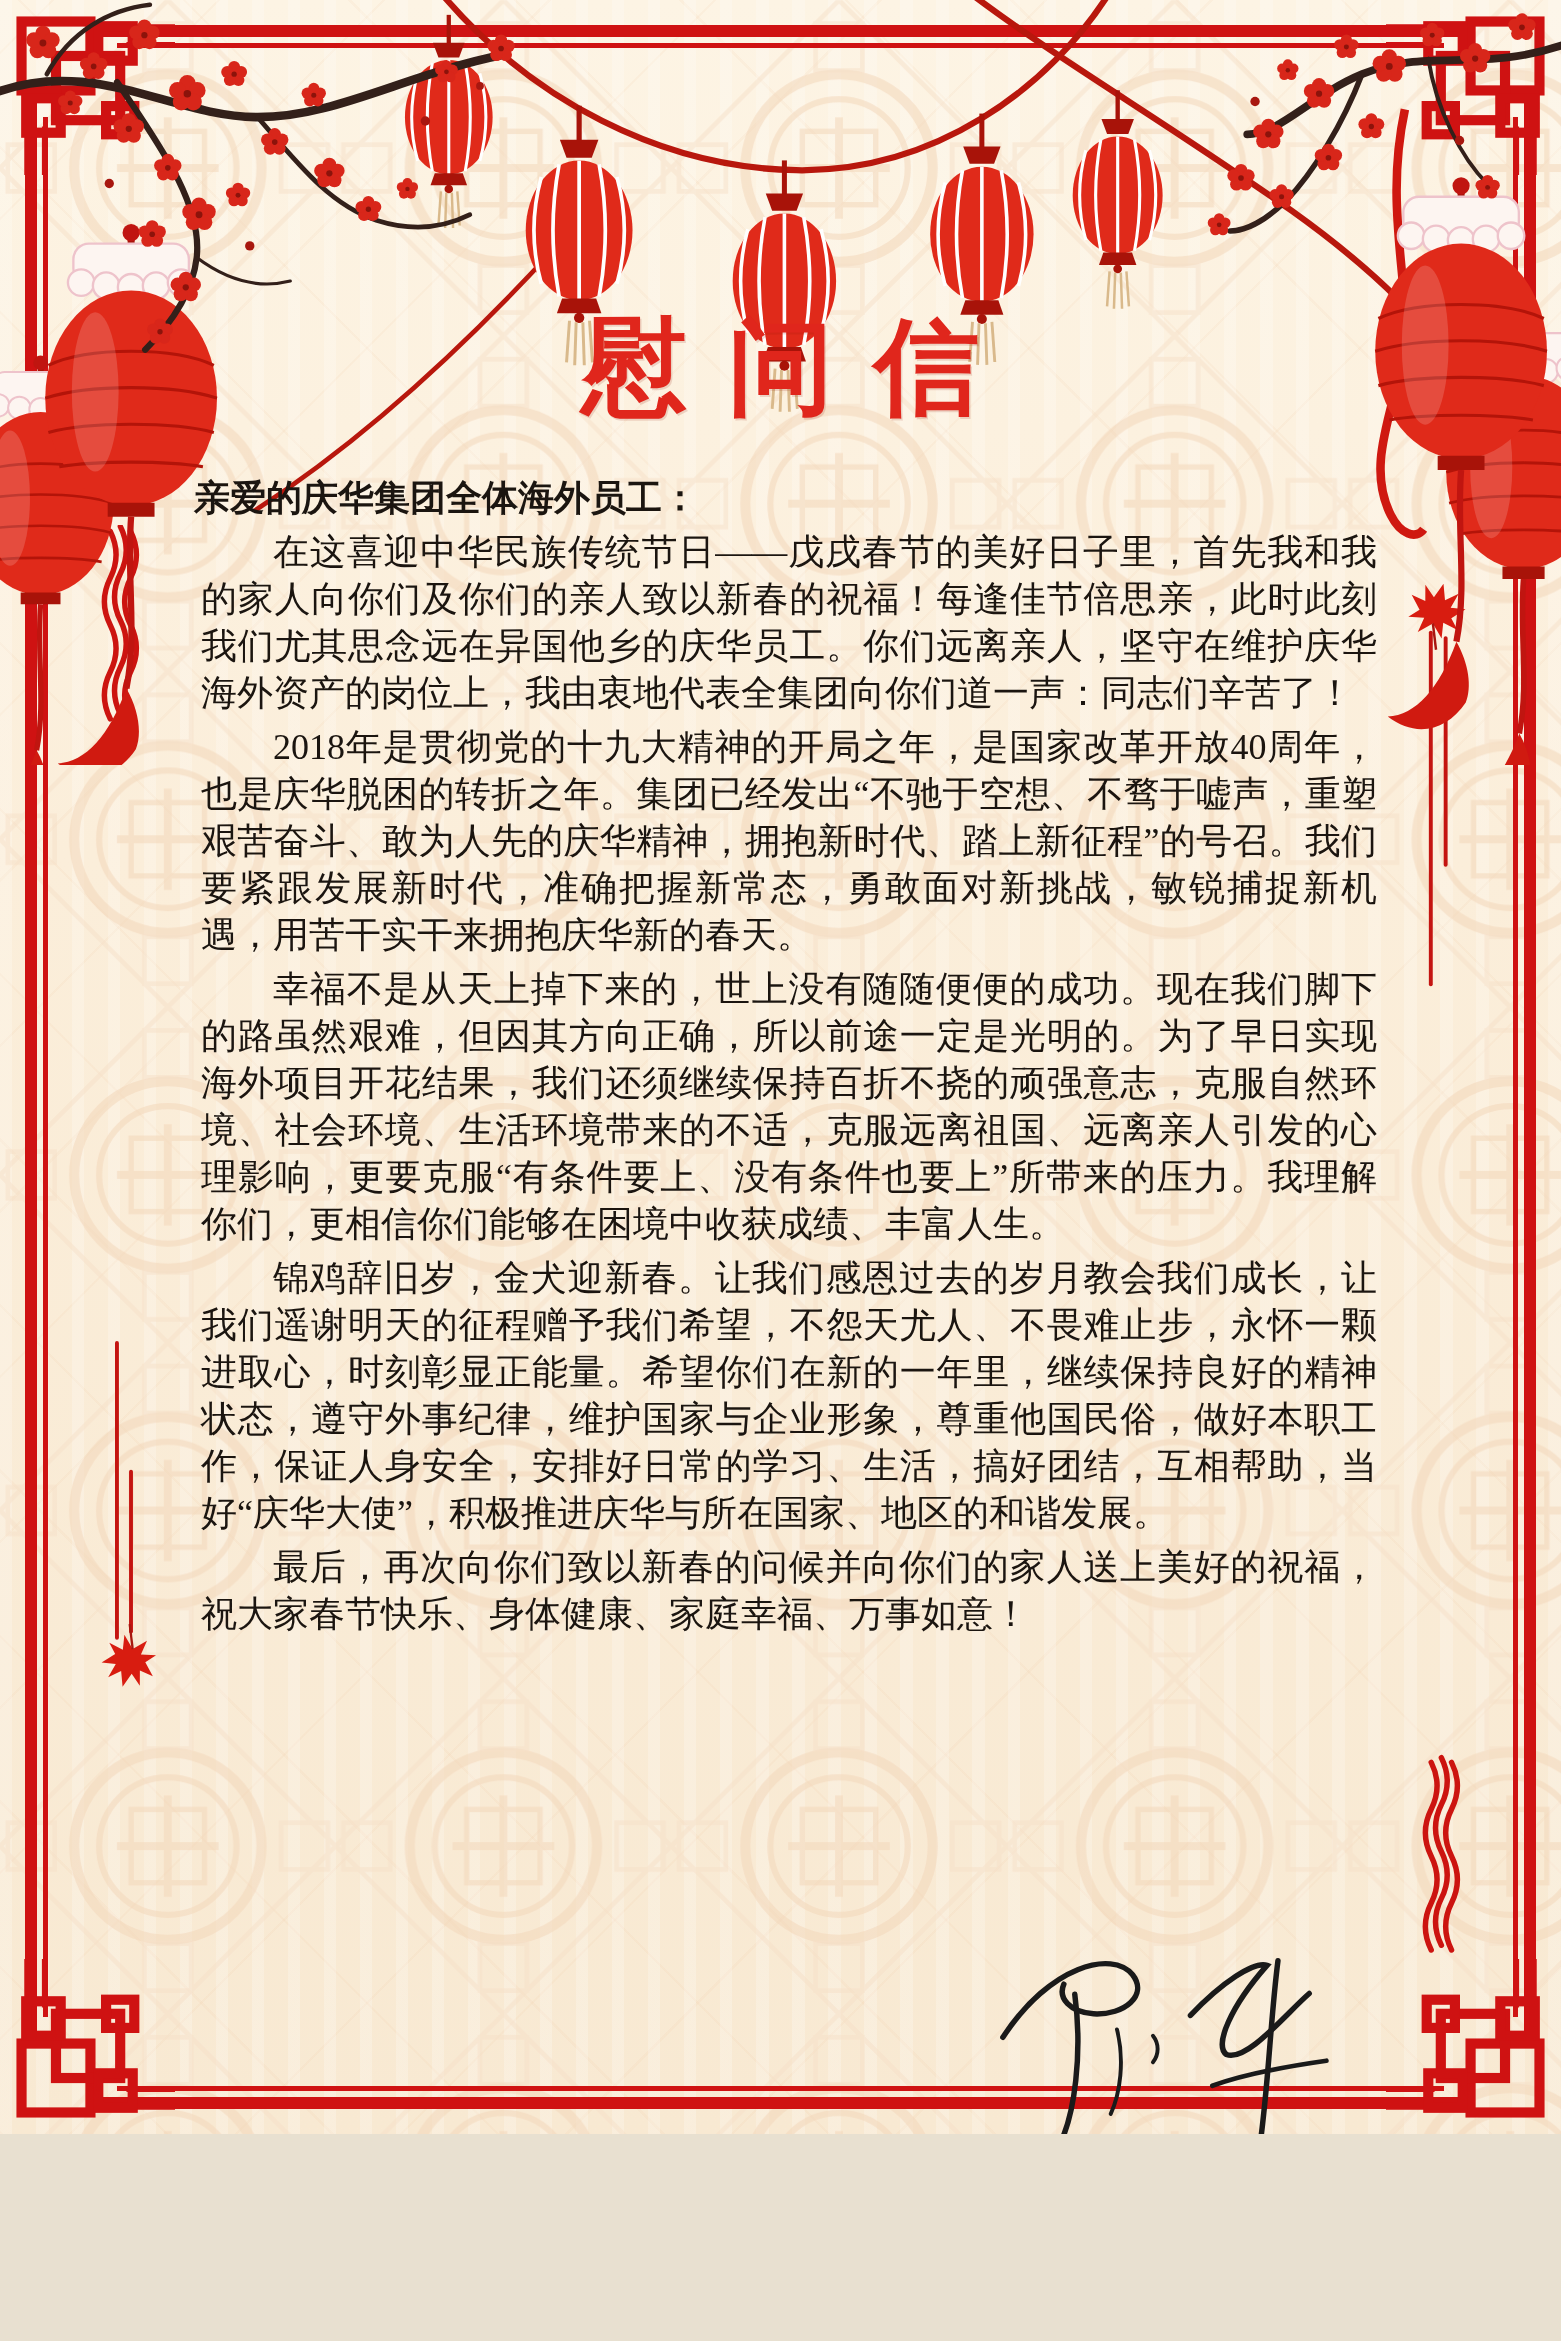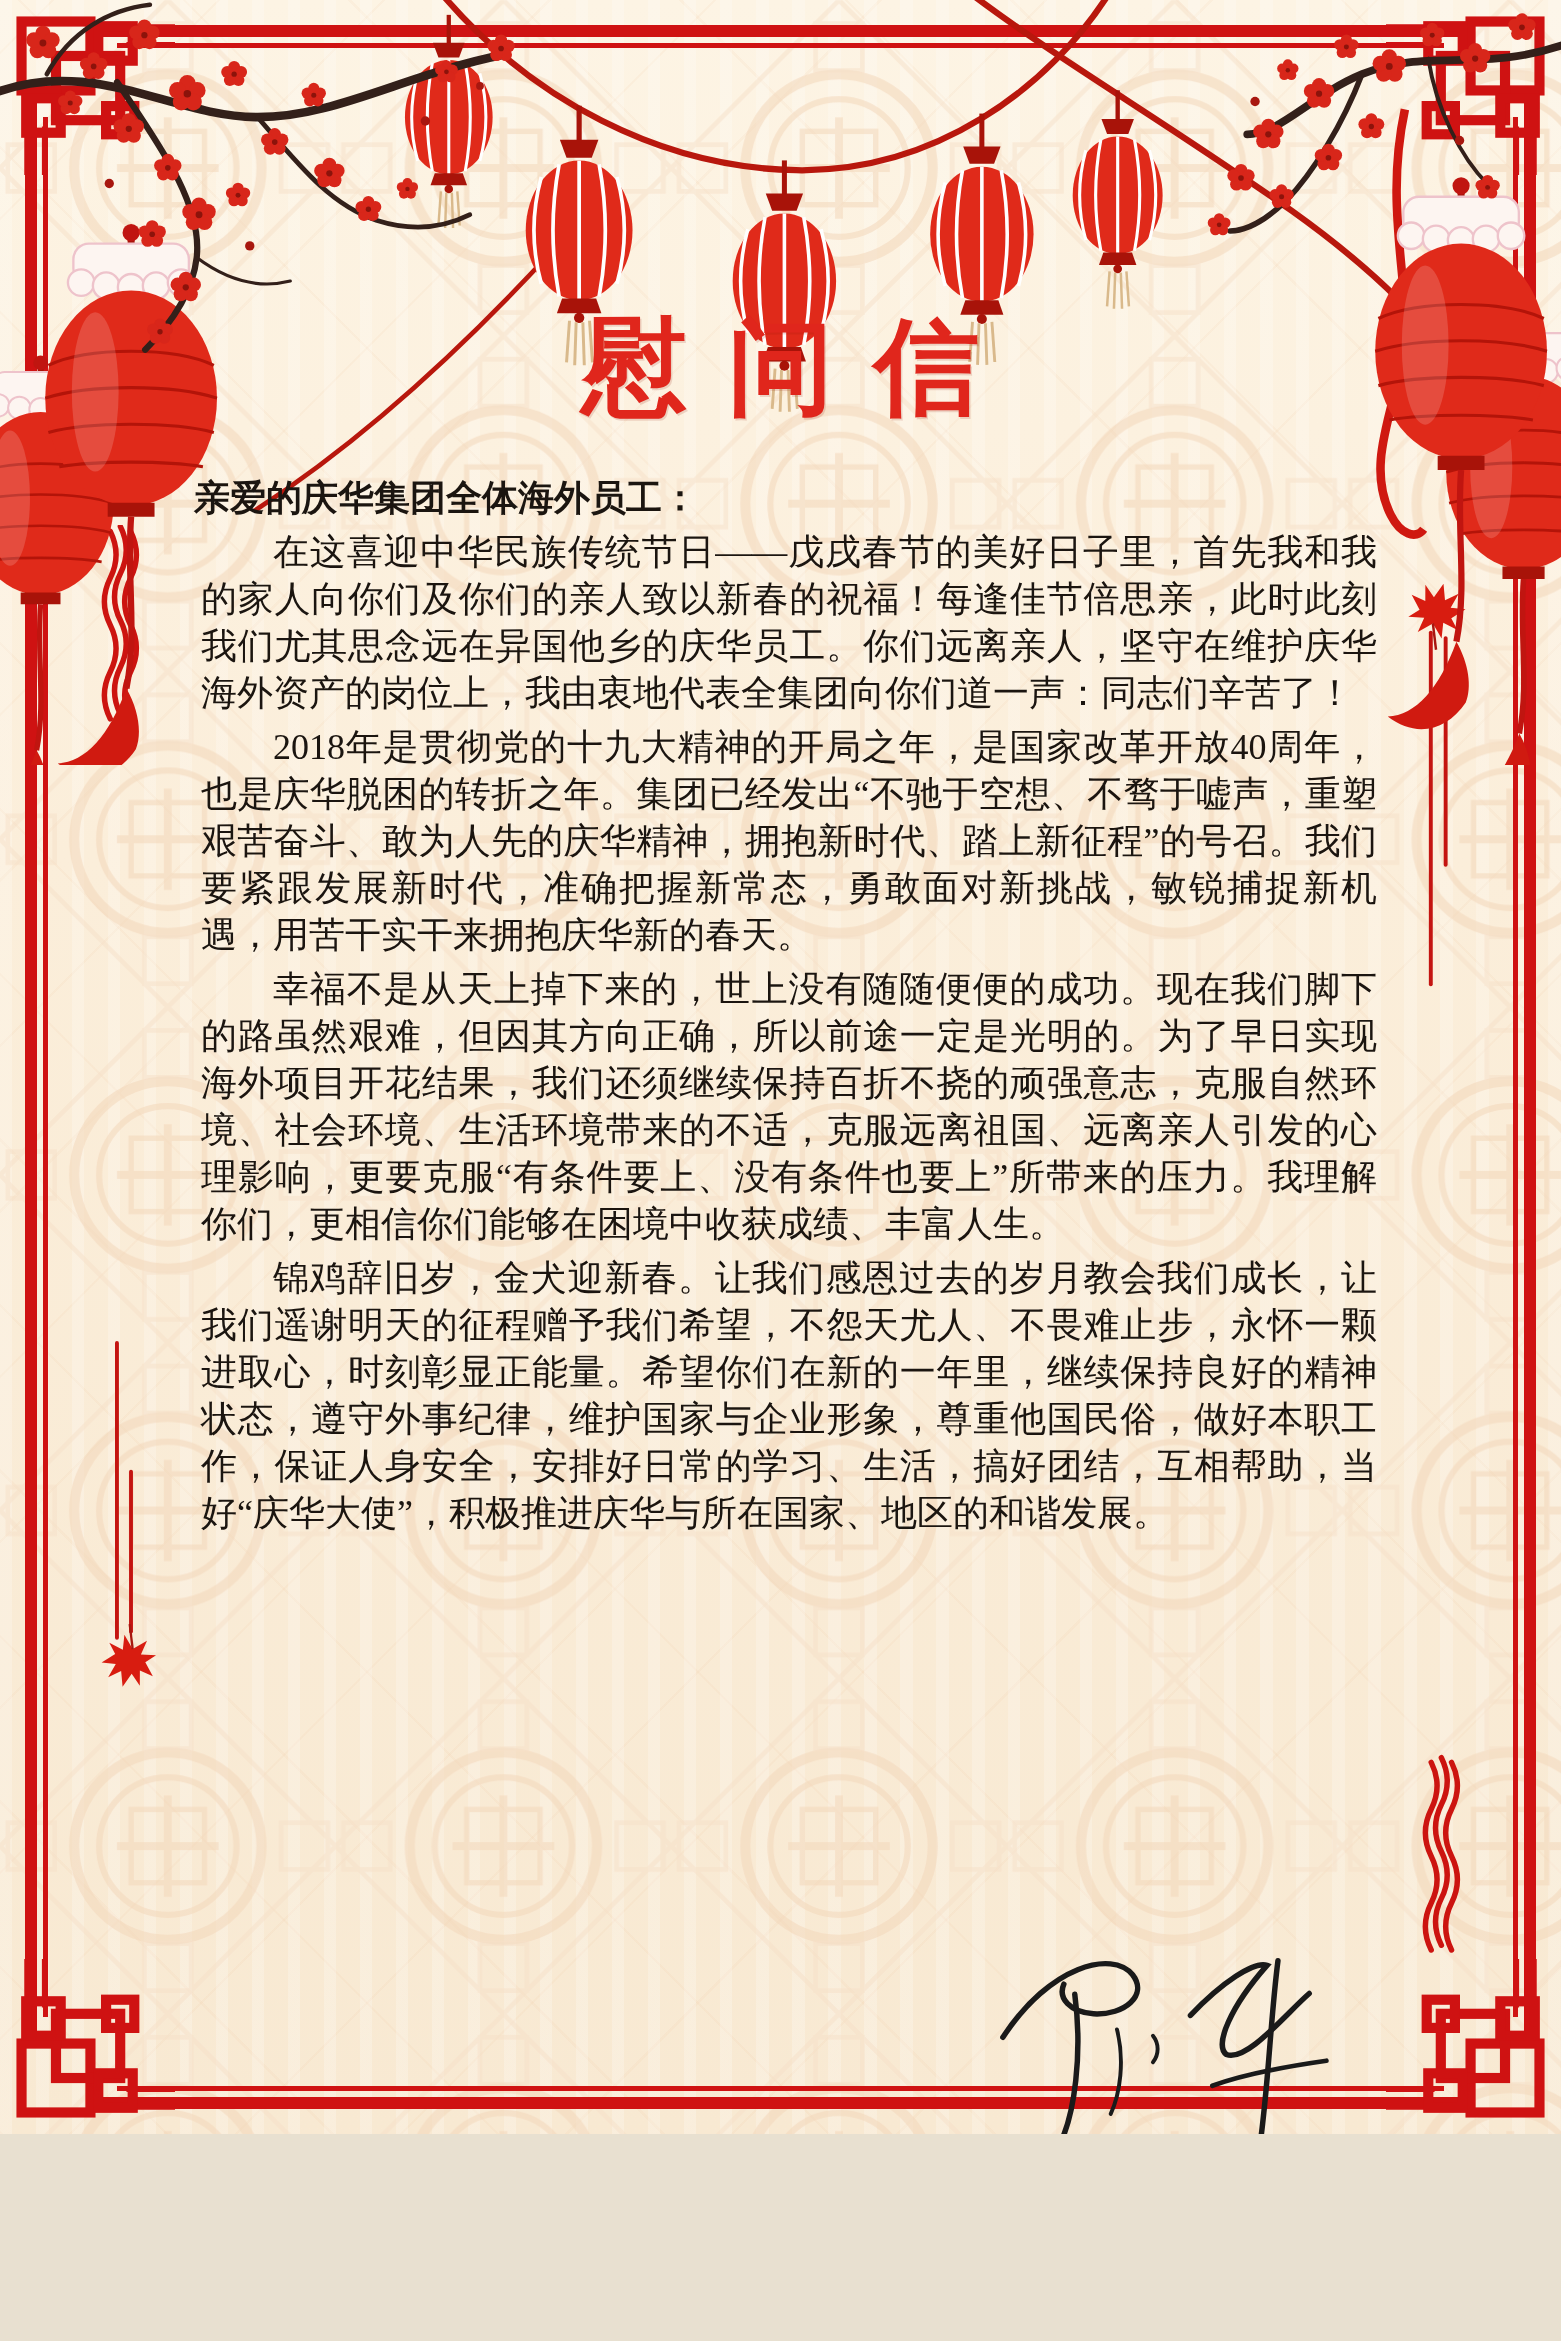--- a/index.html
+++ b/index.html
@@ -341,20 +341,21 @@
   </svg>
 
   <div class="title">慰问信</div>
 
   <div class="letter">
     <p class="salutation">亲爱的庆华集团全体海外员工：</p>
     <p class="para">在这喜迎中华民族传统节日——戊戌春节的美好日子里，首先我和我的家人向你们及你们的亲人致以新春的祝福！每逢佳节倍思亲，此时此刻我们尤其思念远在异国他乡的庆华员工。你们远离亲人，坚守在维护庆华海外资产的岗位上，我由衷地代表全集团向你们道一声：同志们辛苦了！</p>
     <p class="para">2018年是贯彻党的十九大精神的开局之年，是国家改革开放40周年，也是庆华脱困的转折之年。集团已经发出“不驰于空想、不骛于嘘声，重塑艰苦奋斗、敢为人先的庆华精神，拥抱新时代、踏上新征程”的号召。我们要紧跟发展新时代，准确把握新常态，勇敢面对新挑战，敏锐捕捉新机遇，用苦干实干来拥抱庆华新的春天。</p>
     <p class="para">幸福不是从天上掉下来的，世上没有随随便便的成功。现在我们脚下的路虽然艰难，但因其方向正确，所以前途一定是光明的。为了早日实现海外项目开花结果，我们还须继续保持百折不挠的顽强意志，克服自然环境、社会环境、生活环境带来的不适，克服远离祖国、远离亲人引发的心理影响，更要克服“有条件要上、没有条件也要上”所带来的压力。我理解你们，更相信你们能够在困境中收获成绩、丰富人生。</p>
     <p class="para">锦鸡辞旧岁，金犬迎新春。让我们感恩过去的岁月教会我们成长，让我们遥谢明天的征程赠予我们希望，不怨天尤人、不畏难止步，永怀一颗进取心，时刻彰显正能量。希望你们在新的一年里，继续保持良好的精神状态，遵守外事纪律，维护国家与企业形象，尊重他国民俗，做好本职工作，保证人身安全，安排好日常的学习、生活，搞好团结，互相帮助，当好“庆华大使”，积极推进庆华与所在国家、地区的和谐发展。</p>
+    <p class="para">最后，再次向你们致以新春的问候并向你们的家人送上美好的祝福，祝大家春节快乐、身体健康、家庭幸福、万事如意！</p>
   </div>
 
   <svg class="signature" width="422" height="258" viewBox="0 0 540 330">
     <g stroke="#1a1a1a" stroke-width="7" fill="none" stroke-linecap="round">
       <path d="M60,150 C120,58 200,38 226,70 C246,96 216,122 176,120 C146,118 130,100 138,82"></path>
       <path d="M152,95 C162,170 152,250 132,288"></path>
       <path d="M206,140 C216,180 210,222 198,248" stroke-width="5"></path>
       <path d="M252,148 C260,158 260,172 252,182" stroke-width="5"></path>
       <path d="M300,122 C340,80 382,52 398,58 C352,110 330,160 346,172 C372,182 422,120 452,94"></path>
       <path d="M412,52 C402,130 400,212 388,295"></path>

